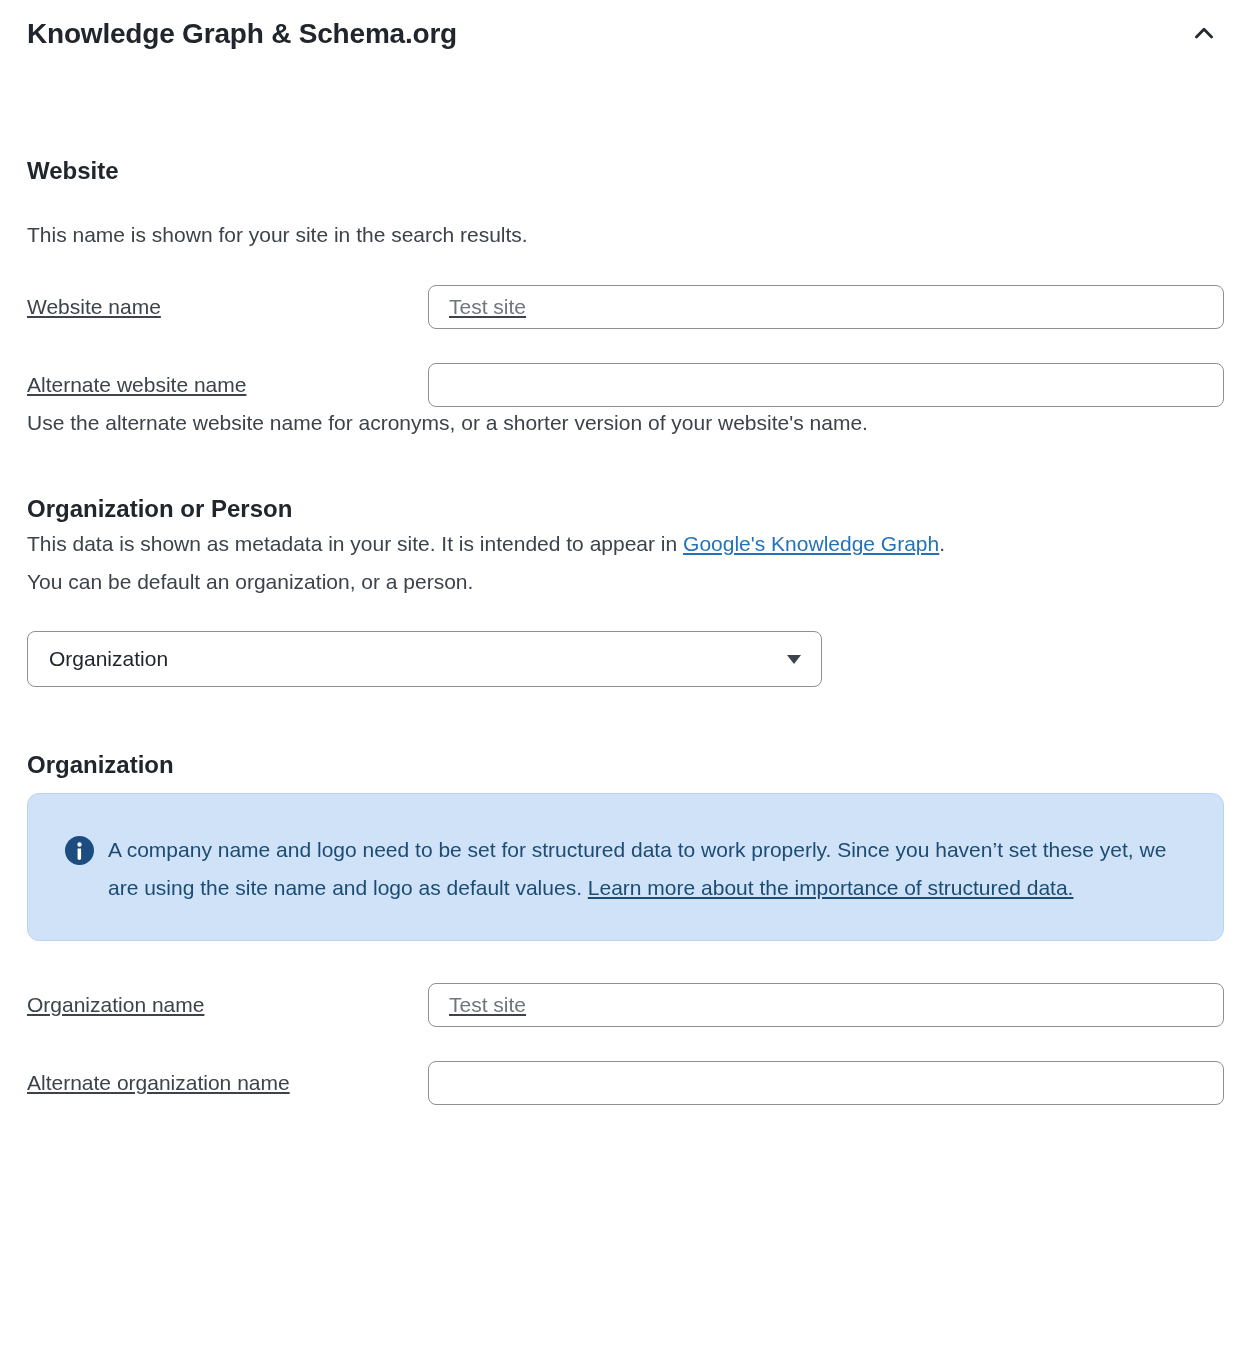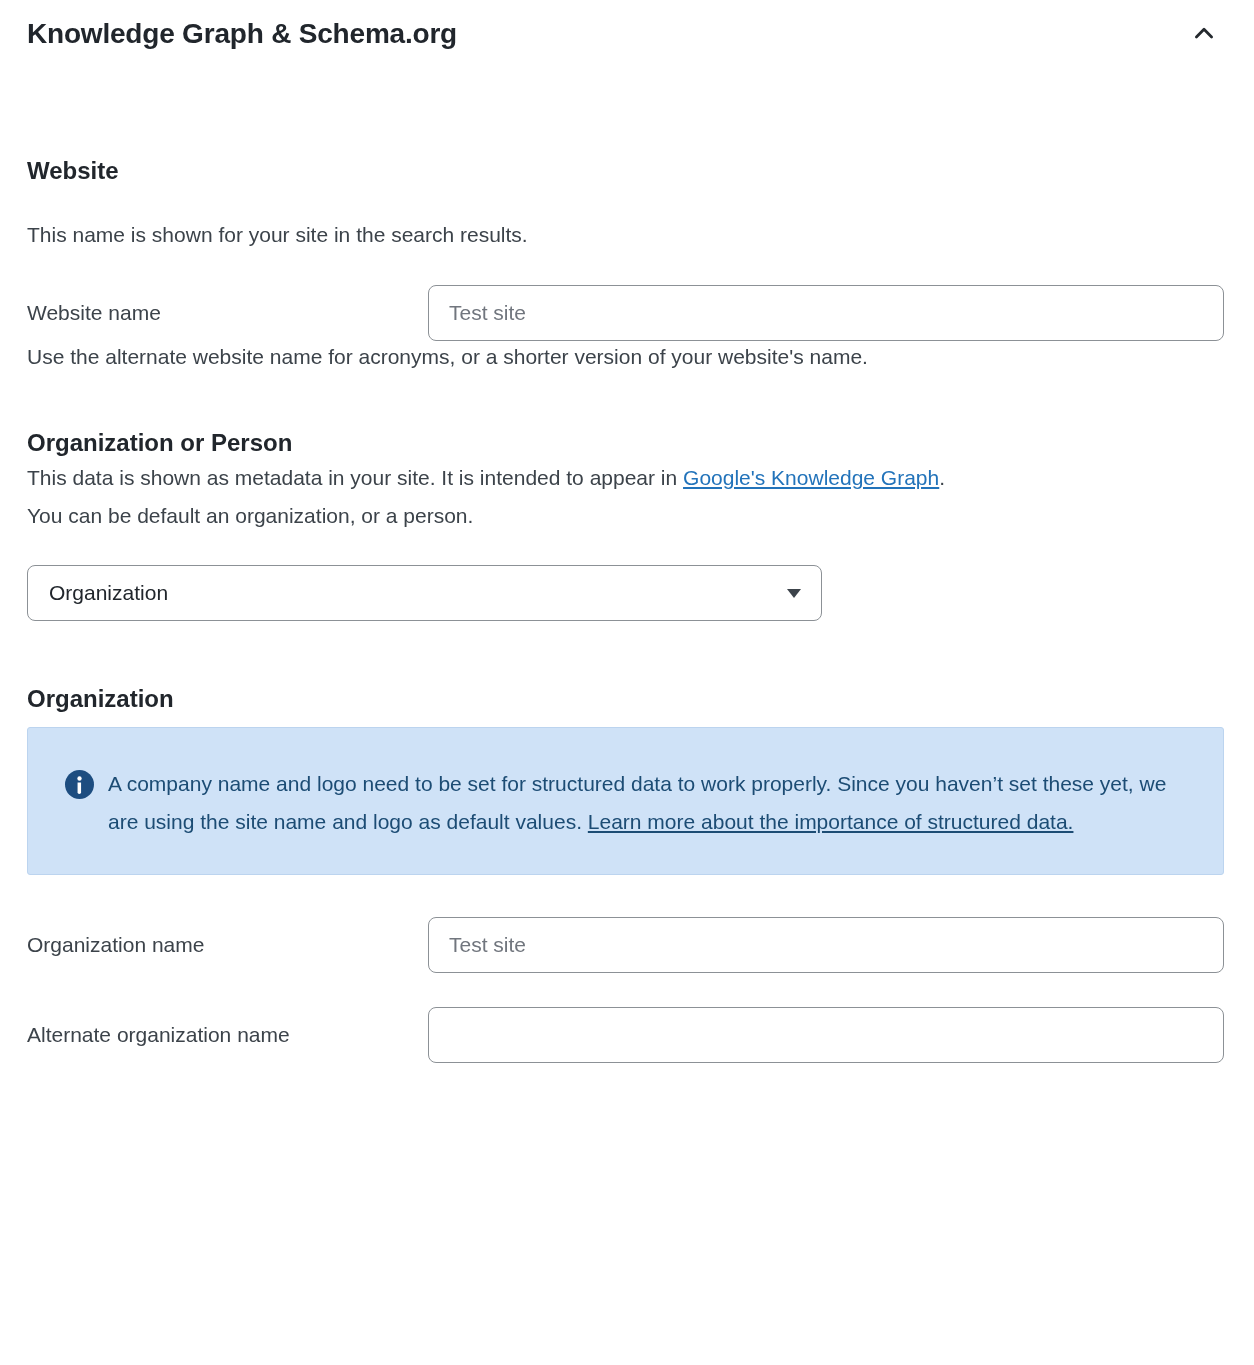--- a/index.html
+++ b/index.html
@@ -32,25 +32,25 @@
   #website-desc          { margin-top: 32px; }
   #website-footnote      { }
   #org-person-heading    { margin-top: 54px; }
   #org-person-desc       { line-height: 38px; }
   #choose-label          { margin-top: 30px; }
   #organization-heading  { margin-top: 62px; }
 
   a.link { color: #2273ba; text-decoration: underline; cursor: pointer; }
 
   
-  .field-row { display: flex; align-items: center; margin-top: 34px; }
+  .field-row { display: flex; align-items: center; margin-top: 34px; text-decoration: underline; }
   #org-name-row { margin-top: 42px; }
   .field-label { flex: 0 0 401px; font-size: 21px; color: #3c434a; padding-right: 16px; }
   .text-input {
-    flex: 1 1 auto; height: 56px; border: 1.5px solid #8c9196; border-radius: 8px;
+    flex: 1 1 auto; height: 44px; border: 1.5px solid #8c9196; border-radius: 8px;
     padding: 8px 20px; font-size: 21px; font-family: inherit; color: #21262c;
     background: #fff; outline: none; width: 100%;
   }
   .text-input::placeholder { color: #71767e; opacity: 1; }
 
   
   .select-box {
     margin-top: 30px; width: 795px; height: 56px; position: relative;
     border: 1.5px solid #8c9196; border-radius: 8px; background: #fff;
     display: flex; align-items: center; padding: 0 40px 0 21px;
@@ -59,21 +59,21 @@
   .select-caret {
     position: absolute; right: 20px; top: 50%; margin-top: -4px;
     width: 0; height: 0;
     border-left: 7px solid transparent; border-right: 7px solid transparent;
     border-top: 9px solid #3c434a;
   }
 
   
   .notice {
     margin-top: 12px; background: #cfe2f7; border: 1px solid #bcd4ef;
-    border-radius: 3px; padding: 37px 40px 33px 37px;
+    border-radius: 12px; padding: 37px 40px 33px 37px;
     display: flex; align-items: flex-start; gap: 14px;
   }
   .notice-text { margin: 0; font-size: 21px; line-height: 38px; color: #1c4c74; }
   .notice-text a { color: #1c4c74; text-decoration: underline; cursor: pointer; }
   .info-icon { flex: 0 0 auto; margin-top: 5px; line-height: 0; }
 </style>
 </head>
 <body>
 
 <main class="panel">
@@ -91,20 +91,24 @@
 
   <section>
     <h2 id="website-heading" class="section-heading">Website</h2>
     <p id="website-desc" class="desc">This name is shown for your site in the search results.</p>
 
     <div class="field-row">
       <label class="field-label">Website name</label>
       <input class="text-input" type="text" placeholder="Test site" style="">
     </div>
 
+    <div class="field-row">
+      <label class="field-label">Alternate website name</label>
+      <input class="text-input" type="text" placeholder="" style="">
+    </div>
 
     <p id="website-footnote" class="desc">Use the alternate website name for acronyms, or a shorter version of your website's name.</p>
   </section>
 
   <section>
     <h2 id="org-person-heading" class="section-heading">Organization or Person</h2>
 
     <p id="org-person-desc" class="desc"><span>This data is shown as metadata in your site. It is intended to appear in </span><a class="link">Google's Knowledge Graph</a><span>.</span><br>
       <span>You can be default an organization, or a person.</span></p>
 

